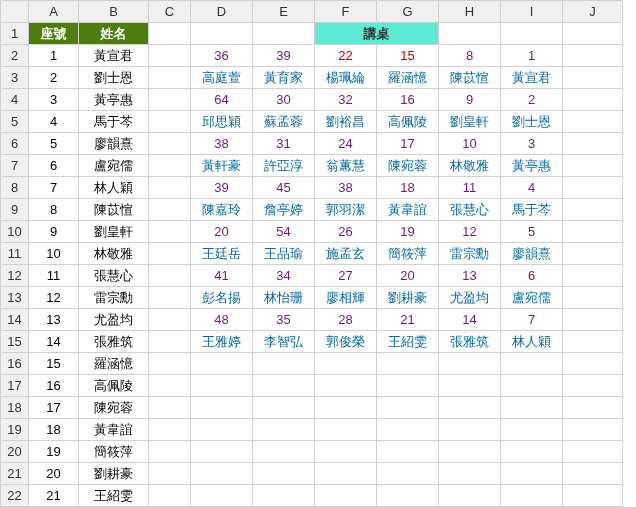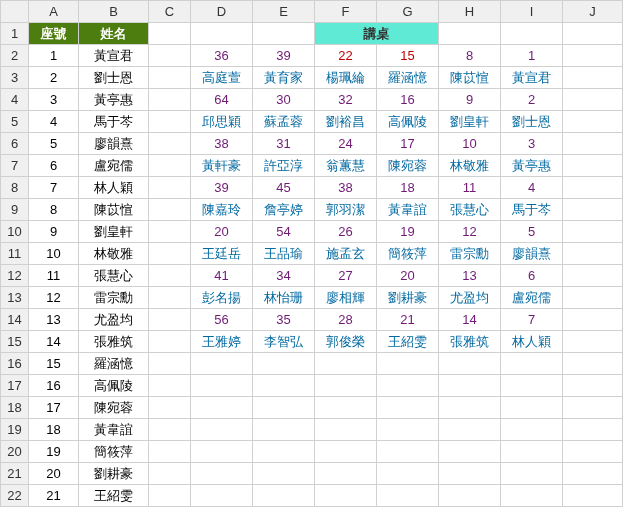--- a/index.html
+++ b/index.html
@@ -240,21 +240,21 @@
         <td class="col-G name-cell bordered">劉耕豪</td>
         <td class="col-H name-cell bordered">尤盈均</td>
         <td class="col-I name-cell bordered">盧宛儒</td>
         <td class="col-J"></td>
       </tr>
       <tr>
         <th class="row-hdr">14</th>
         <td class="col-A seat-num bordered">13</td>
         <td class="col-B bordered">尤盈均</td>
         <td class="col-C"></td>
-        <td class="col-D num-blue bordered">56</td>
+        <td class="col-D num-blue bordered">48</td>
         <td class="col-E num-blue bordered">35</td>
         <td class="col-F num-blue bordered">28</td>
         <td class="col-G num-blue bordered">21</td>
         <td class="col-H num-blue bordered">14</td>
         <td class="col-I num-blue bordered">7</td>
         <td class="col-J"></td>
       </tr>
       <tr>
         <th class="row-hdr">15</th>
         <td class="col-A seat-num bordered">14</td>

